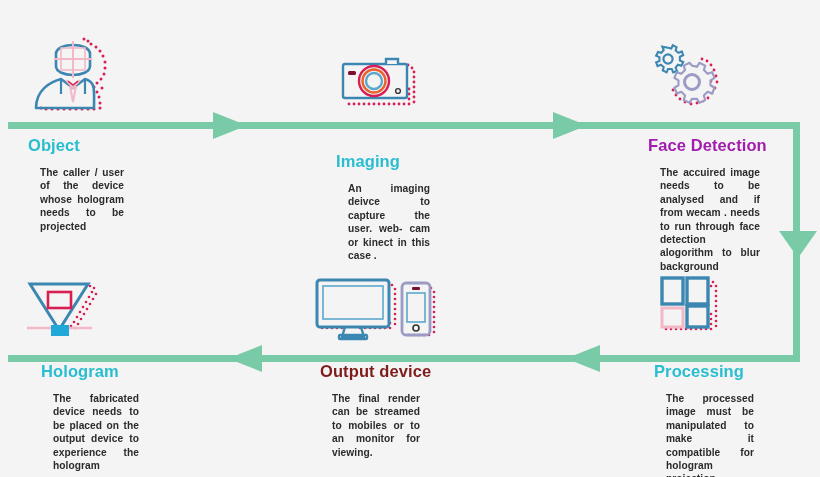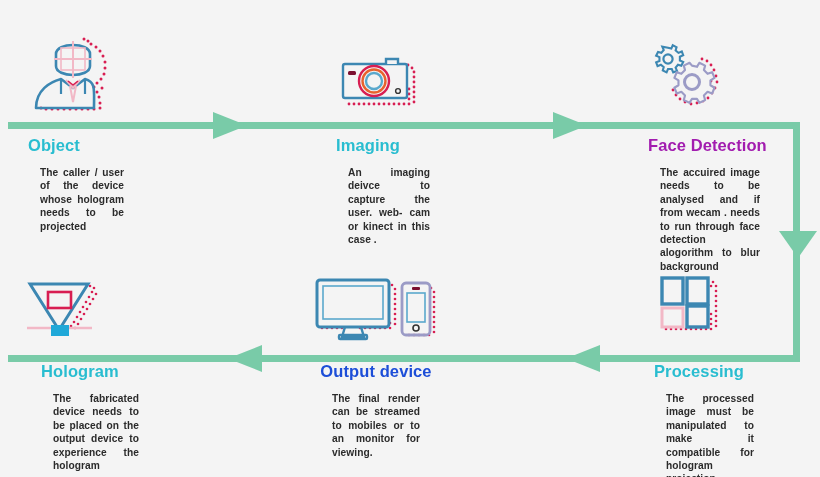--- a/index.html
+++ b/index.html
@@ -339,42 +339,42 @@
   </div>
 
   <div class="step row-top" id="step-object">
     <div class="step-title" style="color: rgb(41, 189, 208);">Object</div>
     <div class="step-body" style="color: rgb(43, 43, 43);">
       <p>The caller / user of the device whose hologram needs to be projected</p>
     </div>
   </div>
 
   <div class="step row-top" id="step-imaging">
-    <div class="step-title" style="color: rgb(41, 189, 208);">Imaging</div>
+    <div class="step-title" style="color: rgb(41, 189, 208); margin-top: 16px;">Imaging</div>
     <div class="step-body" style="color: rgb(43, 43, 43);">
       <p>An imaging deivce to capture the user. web- cam or kinect in this case .</p>
     </div>
   </div>
 
   <div class="step row-top" id="step-face">
     <div class="step-title" style="color: #a21caf;">Face Detection</div>
     <div class="step-body" style="color: rgb(43, 43, 43);">
       <p>The accuired image needs to be analysed and if from wecam . needs to run through face detection alogorithm to blur background</p>
     </div>
   </div>
 
   <div class="step row-bottom" id="step-processing">
     <div class="step-title" style="color: rgb(41, 189, 208);">Processing</div>
     <div class="step-body" style="color: rgb(43, 43, 43);">
       <p>The processed image must be manipulated to make it compatible for hologram projection</p>
     </div>
   </div>
 
   <div class="step row-bottom" id="step-output">
-    <div class="step-title" style="color: #1d4ed8; text-align: center;">Output device</div>
+    <div class="step-title" style="color: #7f1d1d;">Output device</div>
     <div class="step-body" style="color: rgb(43, 43, 43);">
       <p>The final render can be streamed to mobiles or to an monitor for viewing.</p>
     </div>
   </div>
 
   <div class="step row-bottom" id="step-hologram">
     <div class="step-title" style="color: rgb(41, 189, 208);">Hologram</div>
     <div class="step-body" style="color: rgb(43, 43, 43);">
       <p>The fabricated device needs to be placed on the output device to experience the hologram</p>
     </div>

